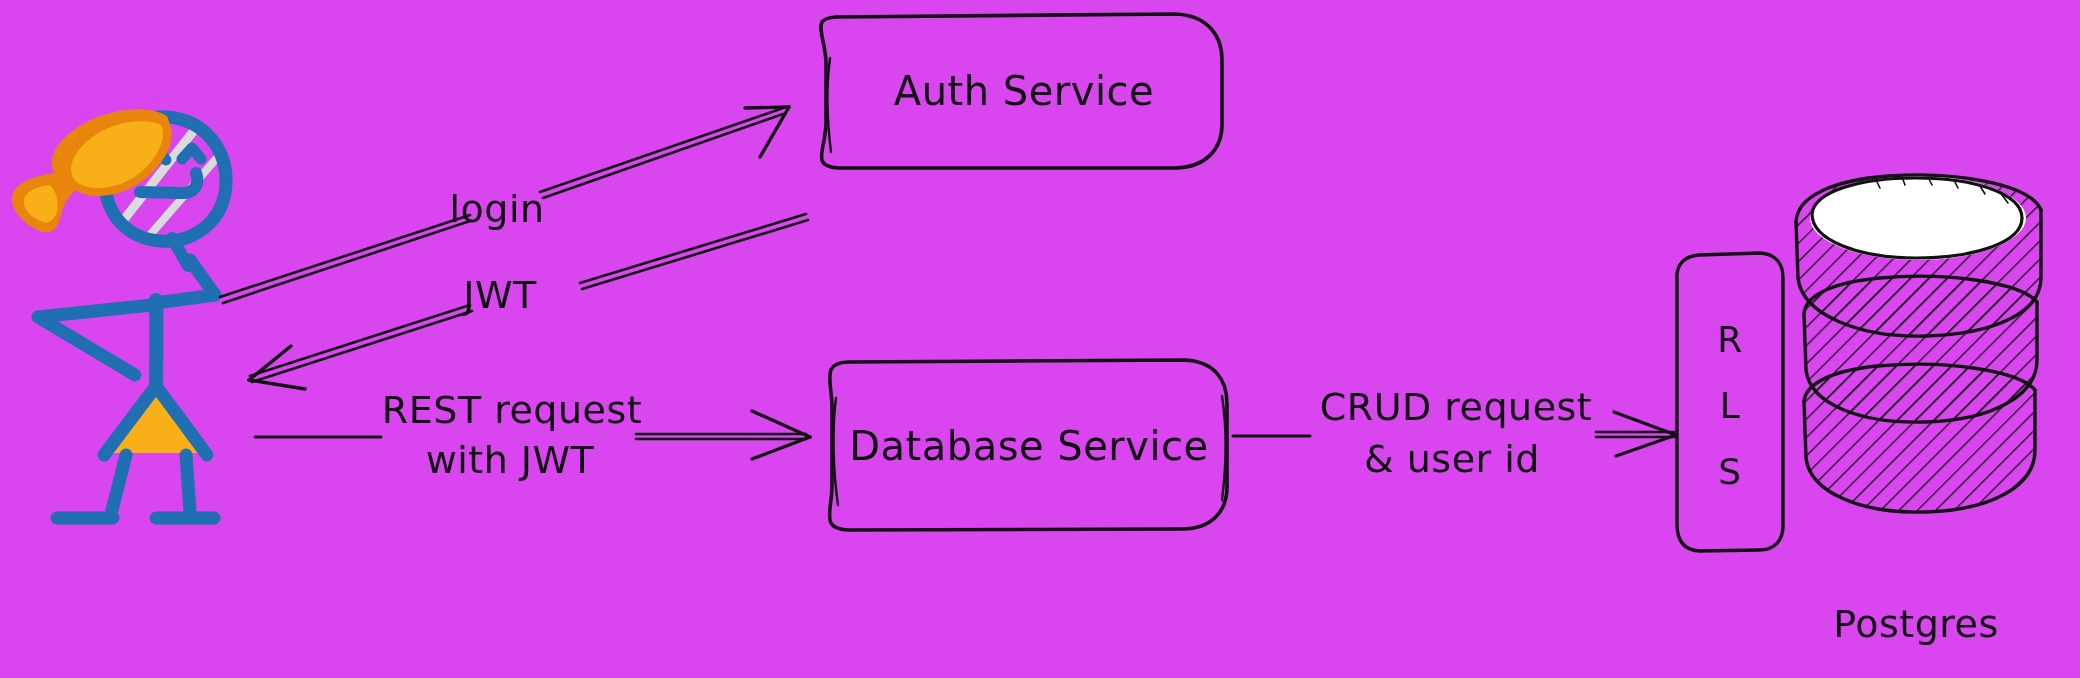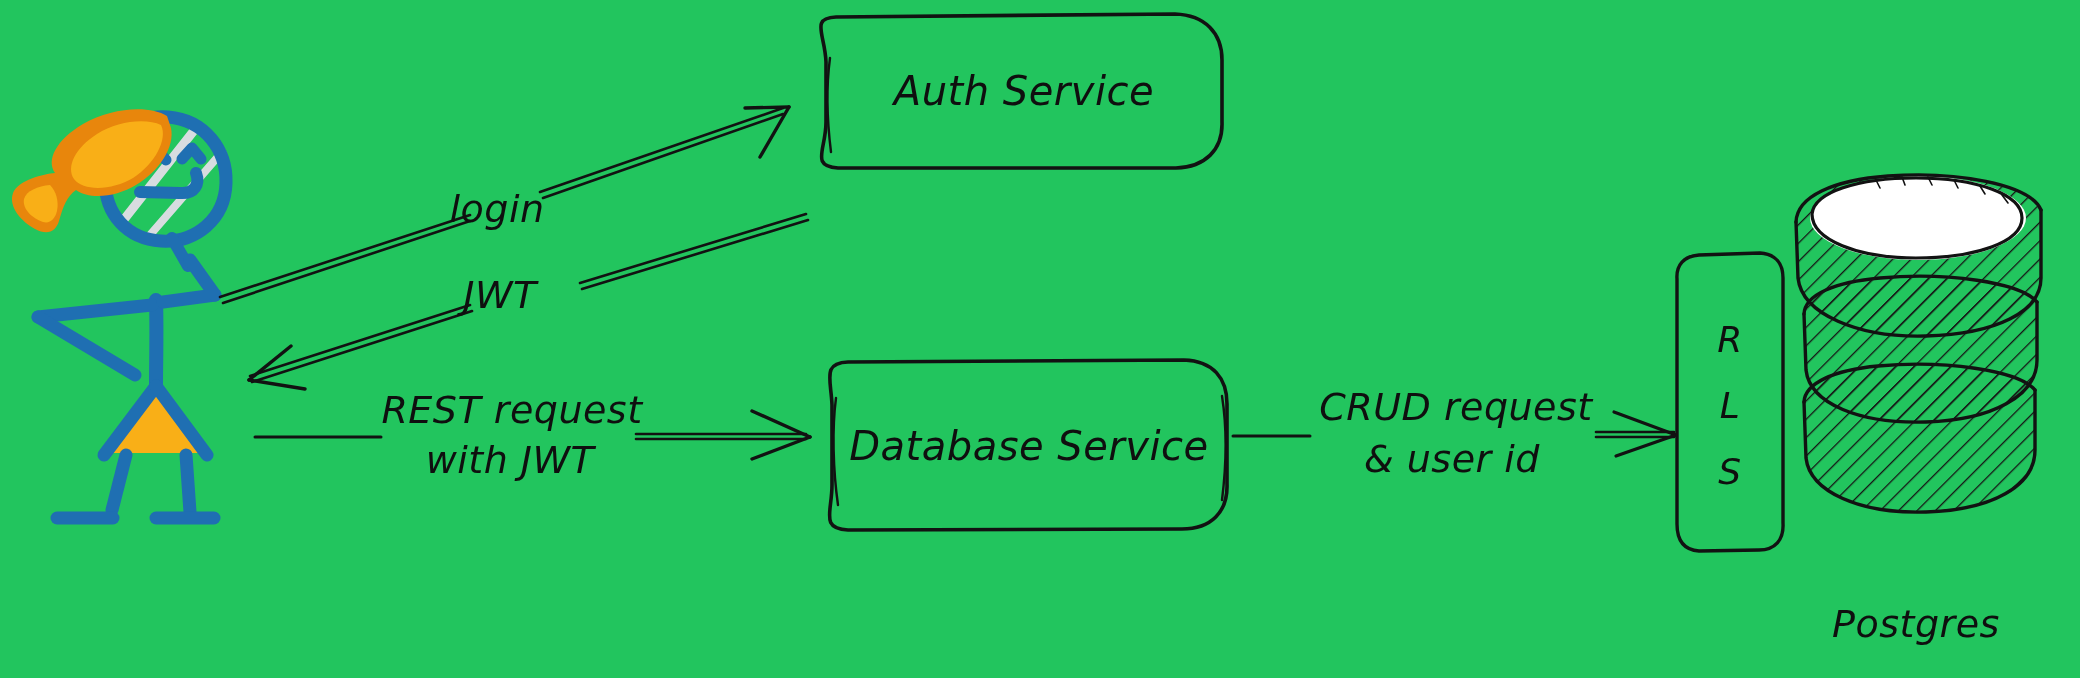--- a/index.html
+++ b/index.html
@@ -8,23 +8,22 @@
     padding: 0;
     background: #ffffff;
   }
   body {
     font-family: "DejaVu Sans", sans-serif;
   }
   #canvas {
     position: relative;
     width: 2080px;
     height: 678px;
-    background: #22c55e;
+    background: #d946ef;
     overflow: hidden;
-    font-style: italic;
   }
   #canvas svg.layer {
     position: absolute;
     top: 0;
     left: 0;
     width: 2080px;
     height: 678px;
   }
   .hand-text {
     font-family: "DejaVu Sans", sans-serif;

